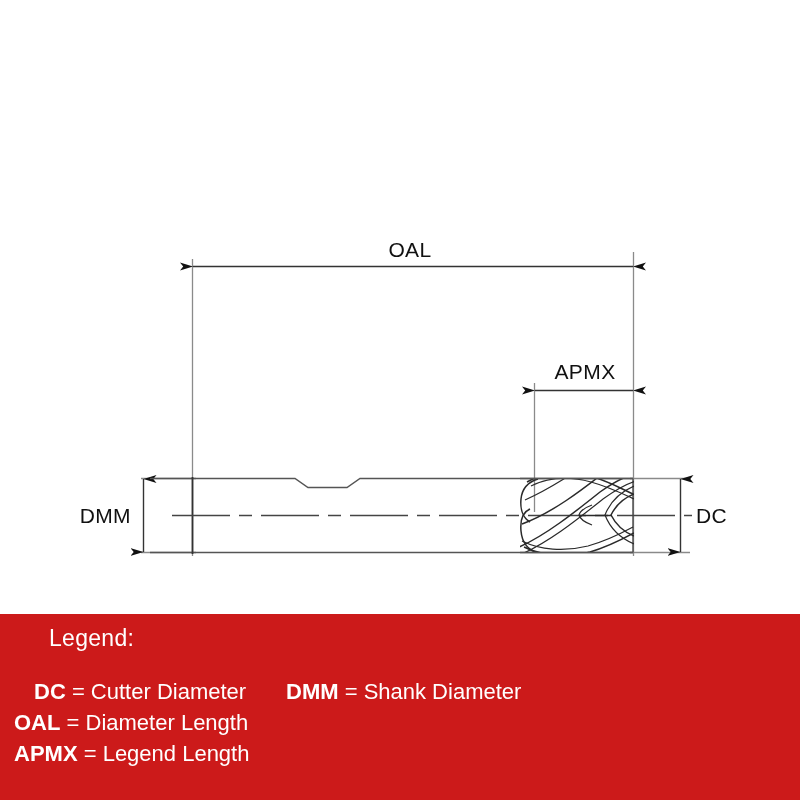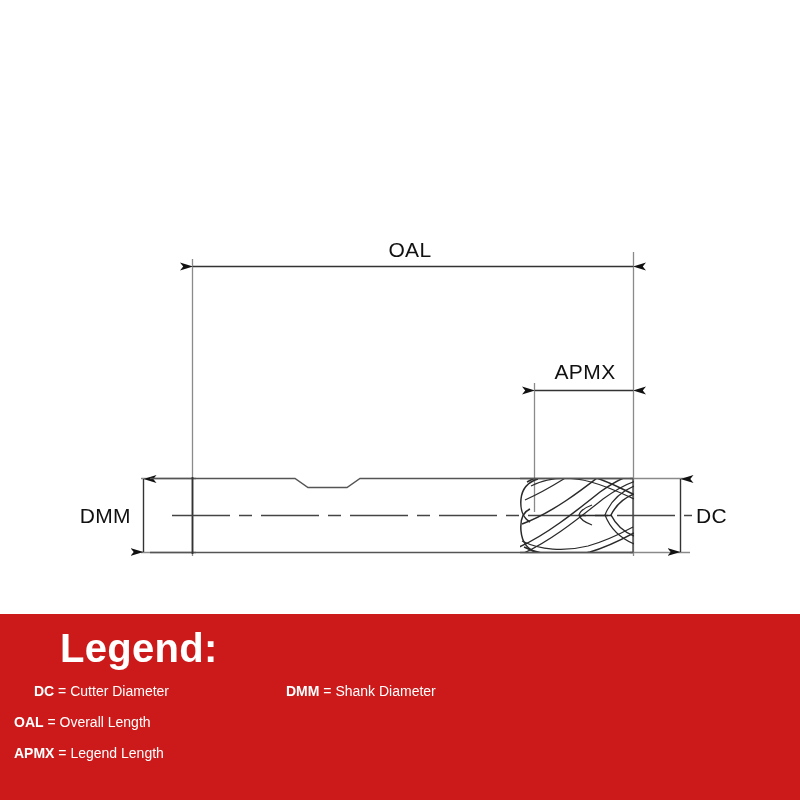--- a/index.html
+++ b/index.html
@@ -47,39 +47,39 @@
     left: 0;
     top: 614px;
     width: 800px;
     height: 186px;
     background: #cc1a1a;
     color: #ffffff;
     box-sizing: border-box;
   }
   #legend-title {
     position: absolute;
-    left: 60px;
+    left: 49px;
     top: 12px;
-    font-size: 40px;
-    font-weight: bold;
+    font-size: 23px;
+    font-weight: normal;
     line-height: 1.1;
     letter-spacing: 0.3px;
     color: #ffffff;
     white-space: nowrap;
   }
   .legend-rows {
     position: absolute;
     left: 14px;
     top: 62px;
     width: 780px;
   }
   .legend-row {
     position: relative;
     height: 31px;
-    font-size: 14px;
+    font-size: 22px;
     line-height: 31px;
     white-space: nowrap;
     color: #ffffff;
   }
   .legend-entry {
     display: inline-block;
     white-space: nowrap;
   }
   .legend-entry.first-col {
     width: 252px;
@@ -216,21 +216,21 @@
           <span class="legend-desc">Cutter Diameter</span>
         </span><span class="legend-entry">
           <span class="legend-code">DMM</span><span class="legend-eq"> = </span>
           <span class="legend-desc">Shank Diameter</span>
         </span>
       </div>
 
       <div class="legend-row">
         <span class="legend-entry indent-std">
           <span class="legend-code">OAL</span><span class="legend-eq"> = </span>
-          <span class="legend-desc">Overall Length</span>
+          <span class="legend-desc">Diameter Length</span>
         </span>
       </div>
 
       <div class="legend-row">
         <span class="legend-entry indent-std">
           <span class="legend-code">APMX</span><span class="legend-eq"> = </span>
           <span class="legend-desc">Legend Length</span>
         </span>
       </div>
 

